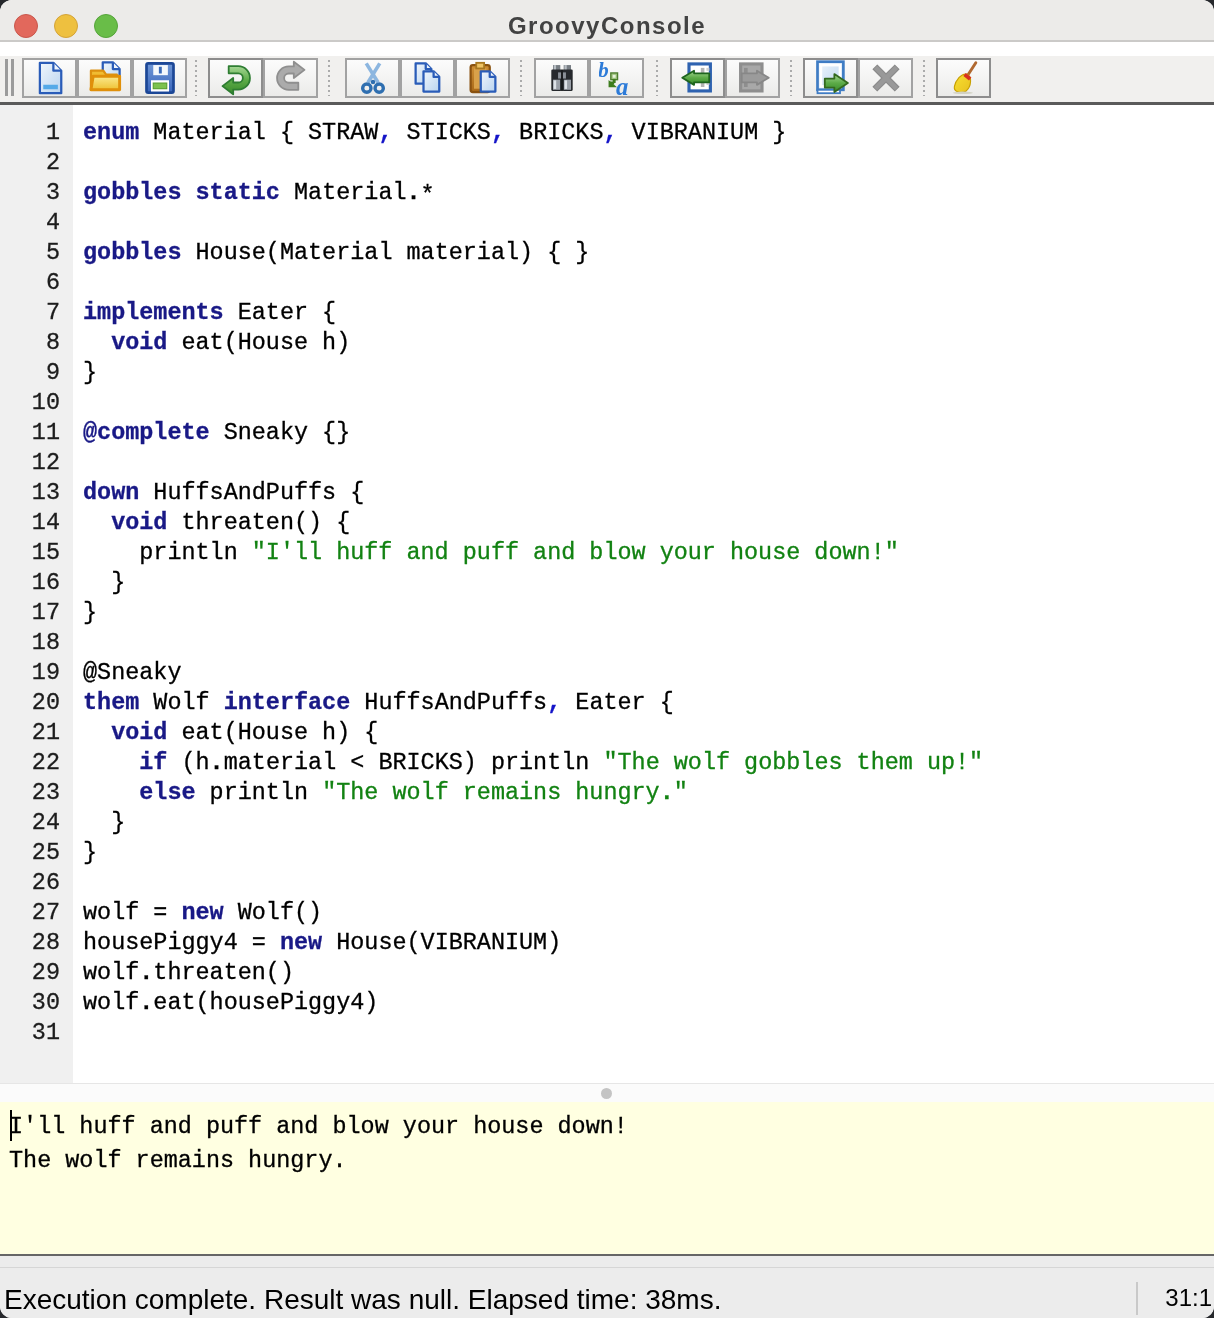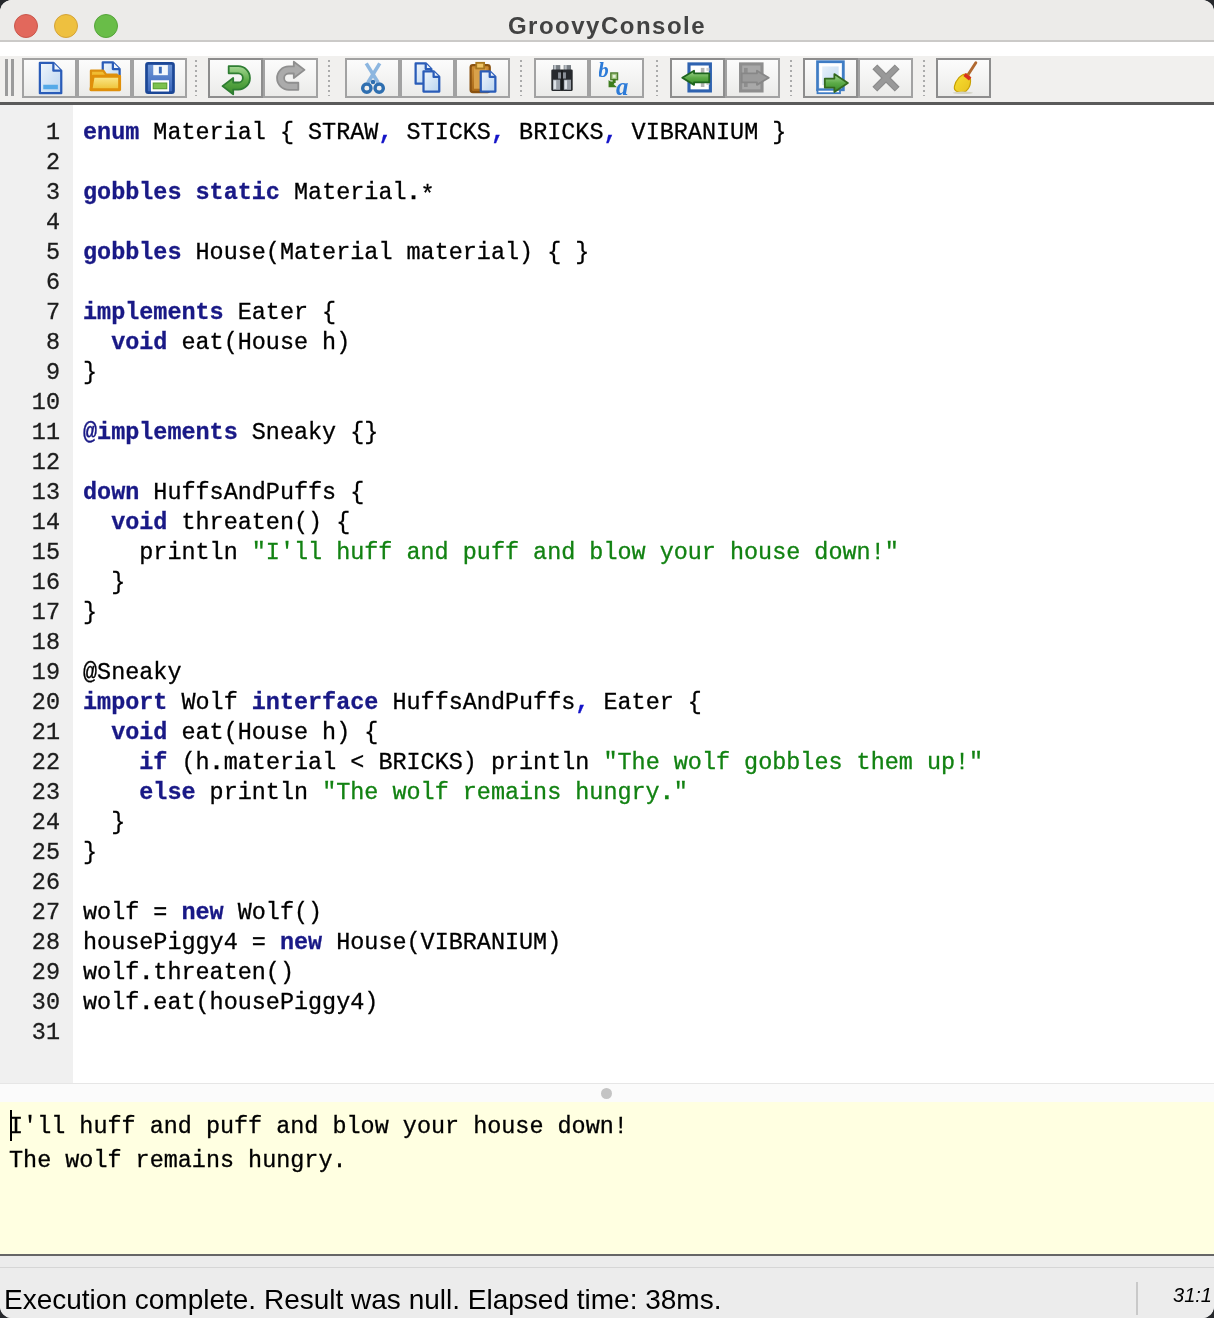--- a/index.html
+++ b/index.html
@@ -44,21 +44,21 @@
 .splitter::after { content:""; position:absolute; left:601px; top:4px; width:11px; height:11px;
   border-radius:50%; background:#c4c4c4; }
 .output { position:absolute; left:0; top:1102px; width:1214px; height:152px; background:#ffffe1; }
 .output pre { font-family:"Liberation Mono", monospace; font-size:23.45px; line-height:34px;
   padding:8px 0 0 9px; color:#000; }
 .caret { position:absolute; left:10px; top:8px; width:2px; height:31px; background:#000; }
 .outsep { position:absolute; left:0; top:1254px; width:1214px; height:2px; background:#666; }
 .status { position:absolute; left:0; top:1256px; width:1214px; height:62px; background:#ececec; }
 .status .line2 { position:absolute; left:0; top:11px; width:100%; height:0; border-top:1px solid #d6d6d6; }
 .stext { position:absolute; left:4px; top:28px; font-size:28px; color:#000; }
-.spos { position:absolute; right:2px; top:28px; font-size:20px; color:#000;font-style:italic; }
+.spos { position:absolute; right:2px; top:28px; font-size:24px; color:#000; }
 .svsep { position:absolute; left:1136px; top:26px; height:33px; width:0; border-left:2px solid #c9c9c9; }
 svg { display:block; }
 </style></head>
 <body>
 <svg width="0" height="0" style="position:absolute">
     <defs>
 <linearGradient id="pg" x1="0" y1="0" x2="1" y2="1">
   <stop offset="0" stop-color="#f0f6fc"></stop>
         <stop offset="1" stop-color="#b9d4ef"></stop>
       </linearGradient>
@@ -285,30 +285,30 @@
         <pre><span class="k">enum</span> Material { STRAW<span class="c">,</span> STICKS<span class="c">,</span> BRICKS<span class="c">,</span> VIBRANIUM }
 
 <span class="k">gobbles</span> <span class="k">static</span> Material<span class="o">.</span><span class="ast">*</span>
 
 <span class="k">gobbles</span> House(Material material) { }
 
 <span class="k">implements</span> Eater {
   <span class="k">void</span> eat(House h)
 }
 
-<span class="k">@implements</span> Sneaky {}
+<span class="k">@complete</span> Sneaky {}
 
 <span class="k">down</span> HuffsAndPuffs {
   <span class="k">void</span> threaten() {
     println <span class="s">"I'll huff and puff and blow your house down!"</span>
   }
 }
 
 @Sneaky
-<span class="k">import</span> Wolf <span class="k">interface</span> HuffsAndPuffs<span class="c">,</span> Eater {
+<span class="k">them</span> Wolf <span class="k">interface</span> HuffsAndPuffs<span class="c">,</span> Eater {
   <span class="k">void</span> eat(House h) {
     <span class="k">if</span> (h<span class="o">.</span>material &lt; BRICKS) println <span class="s">"The wolf gobbles them up!"</span>
     <span class="k">else</span> println <span class="s">"The wolf remains hungry<span class="sd">.</span>"</span>
   }
 }
 
 wolf = <span class="k">new</span> Wolf()
 housePiggy4 = <span class="k">new</span> House(VIBRANIUM)
 wolf<span class="o">.</span>threaten()
 wolf<span class="o">.</span>eat(housePiggy4)

